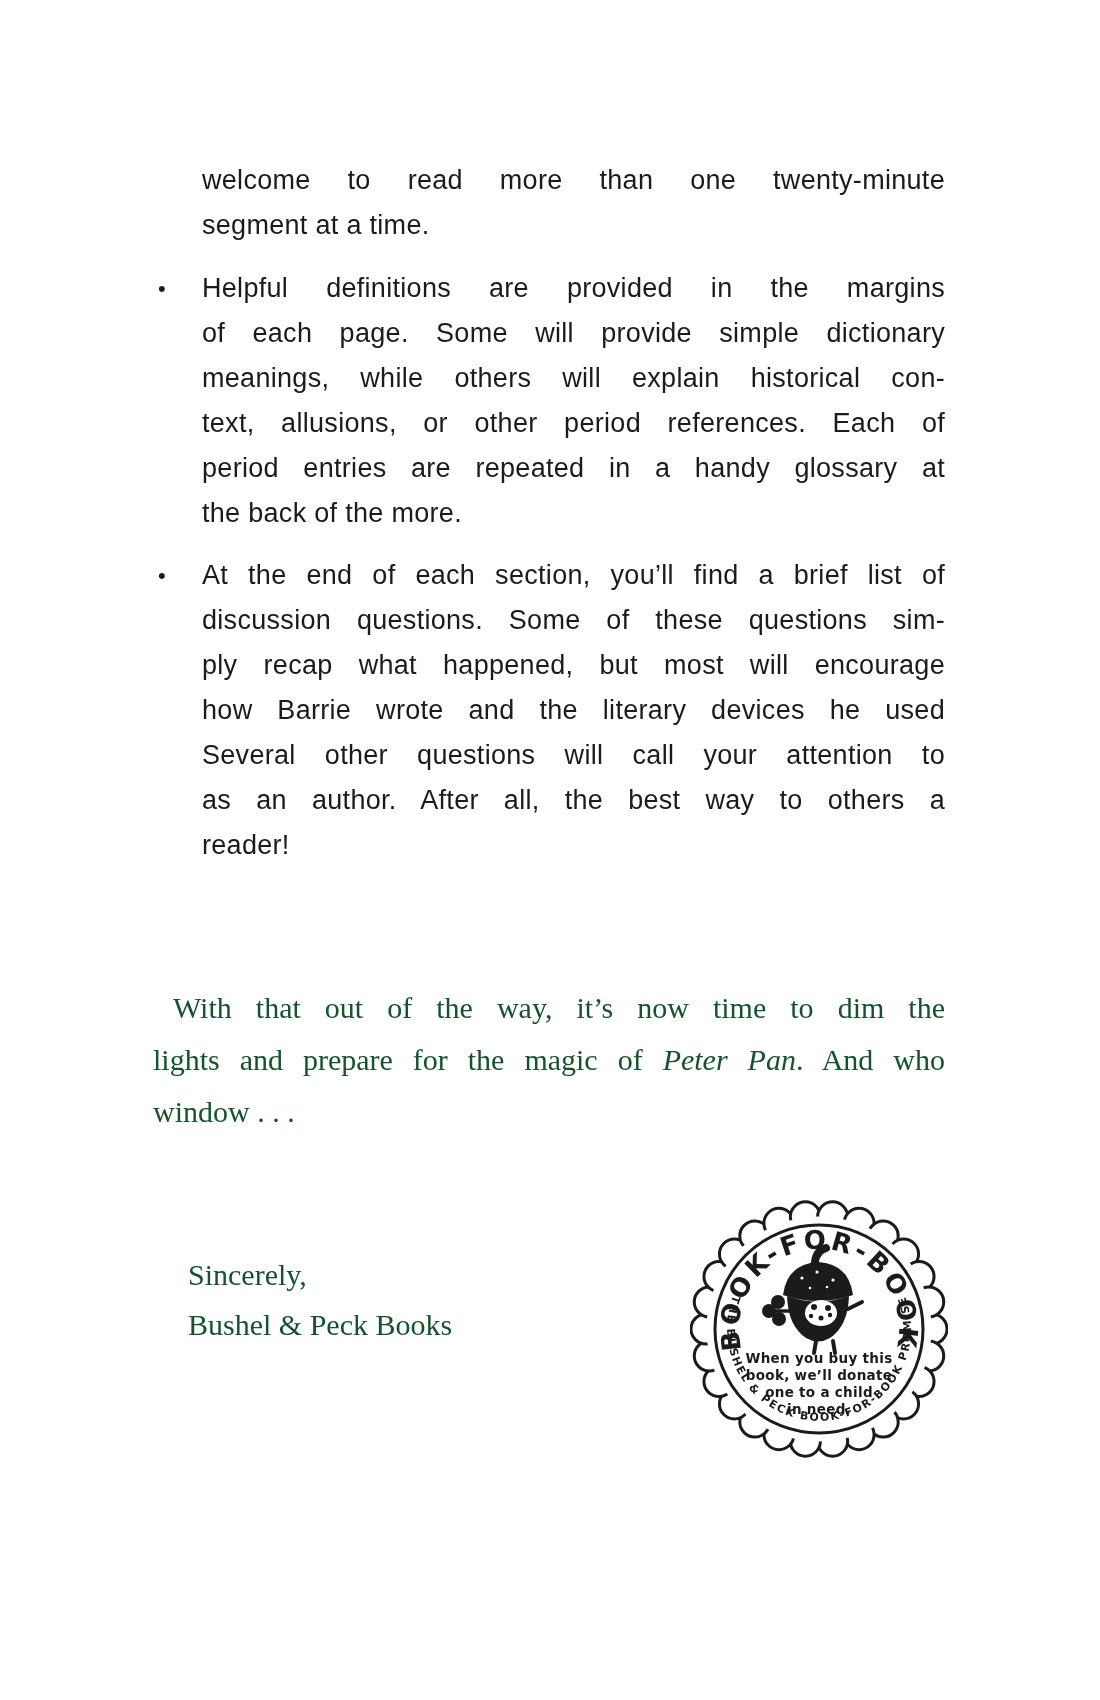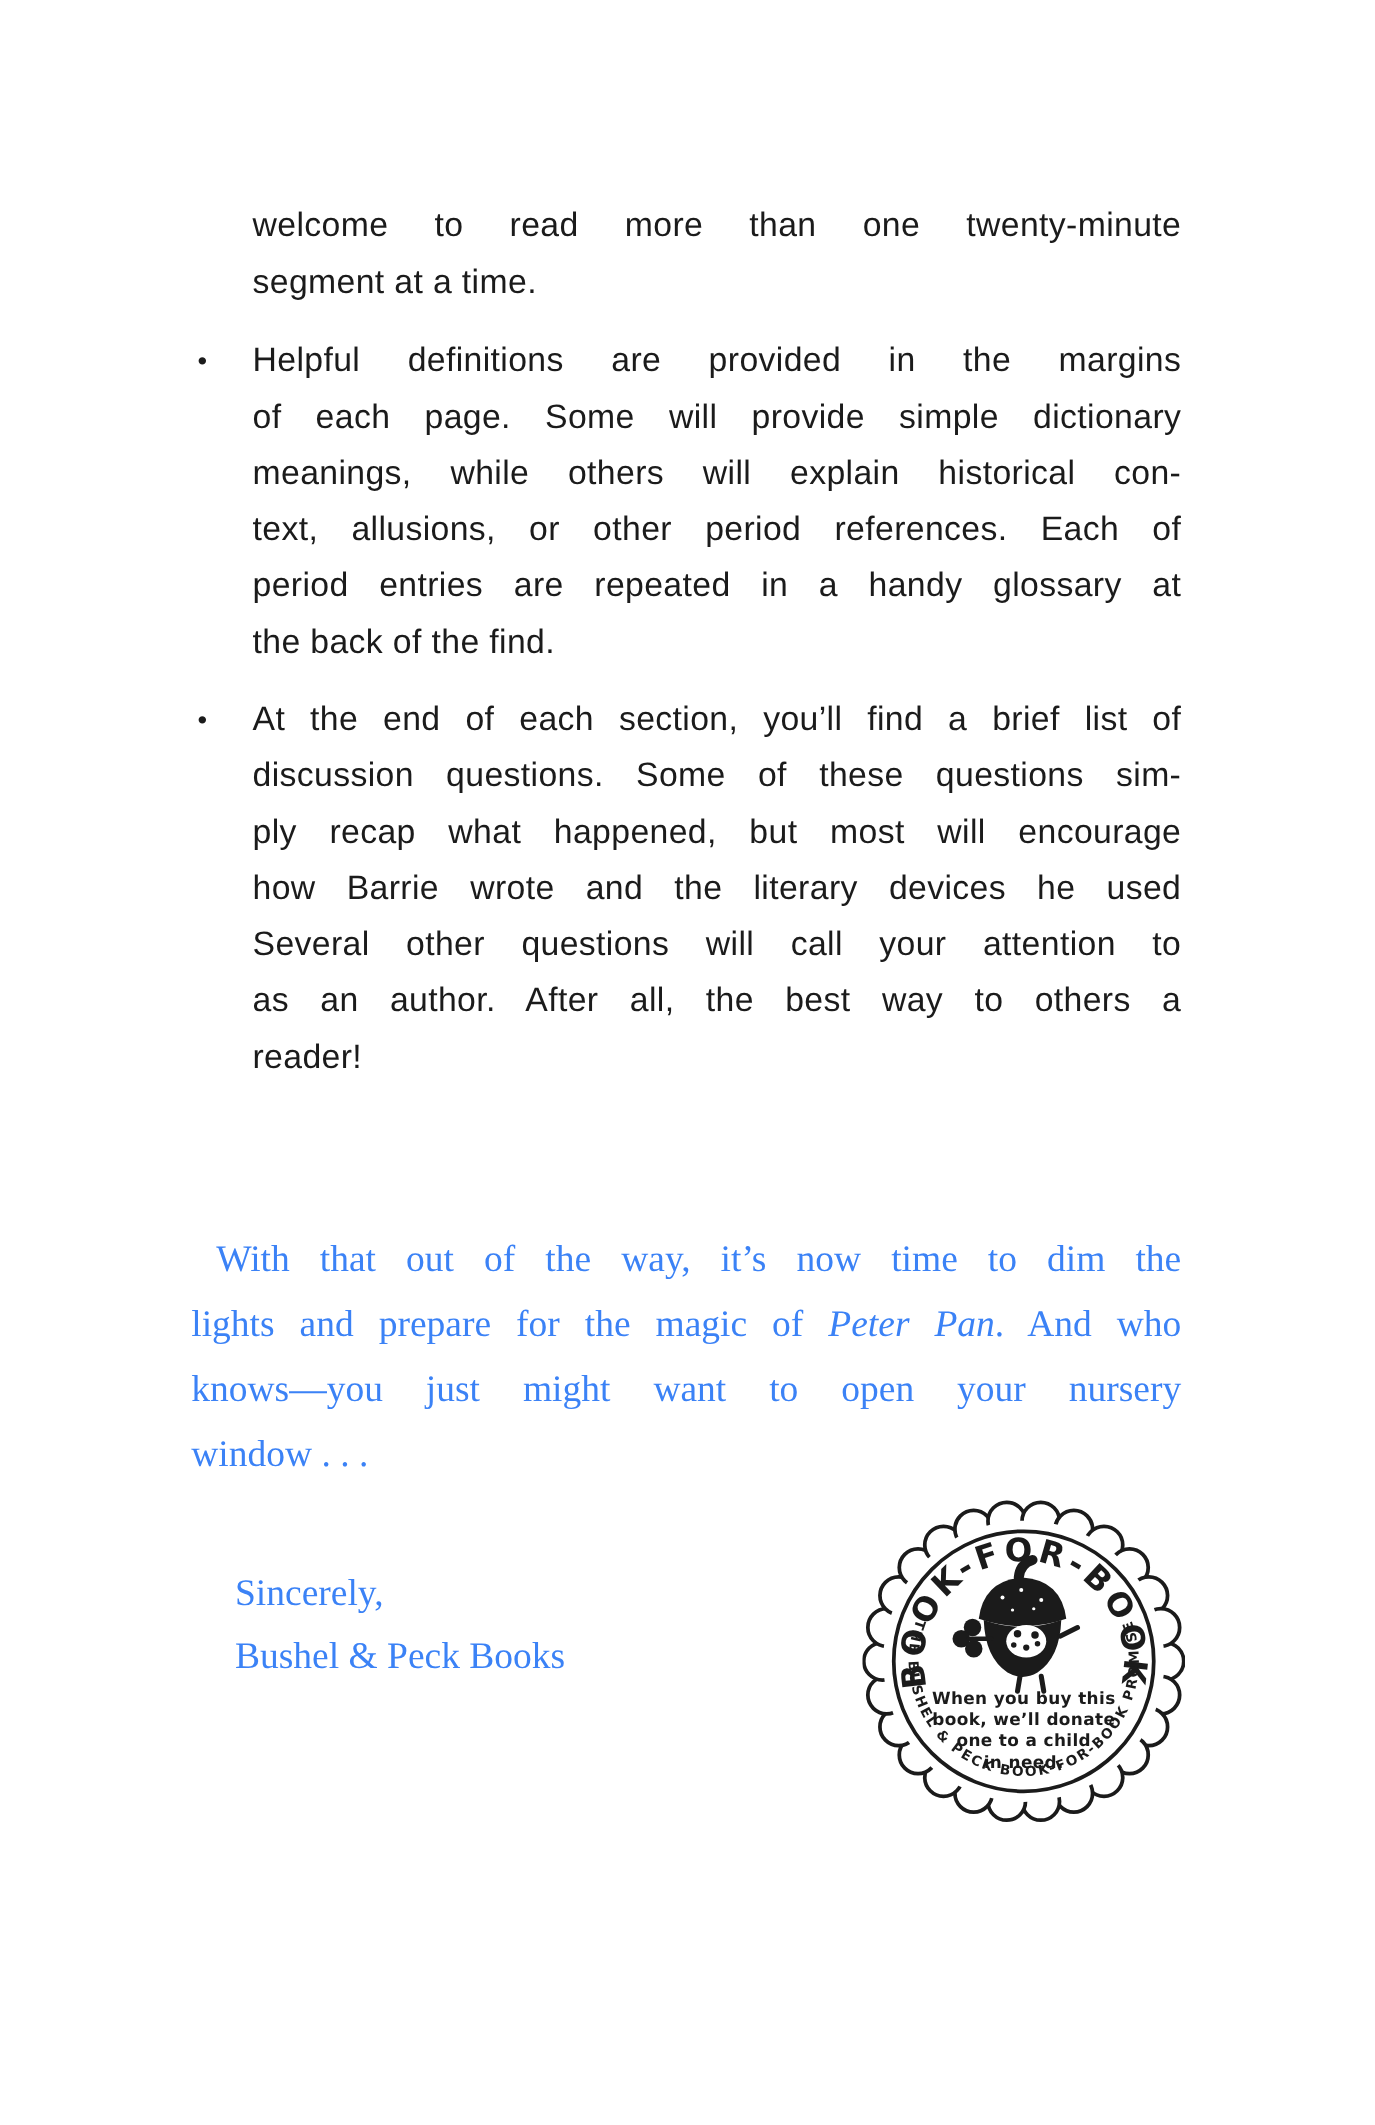--- a/index.html
+++ b/index.html
@@ -16,21 +16,21 @@
     font-family: "Liberation Sans", sans-serif;
     font-size: 27px;
     line-height: 45px;
     letter-spacing: 0.3px;
     color: #1b1b1b;
   }
   .serif {
     font-family: "Liberation Serif", serif;
     font-size: 30px;
     line-height: 52px;
-    color: #3b82f6;
+    color: #14532d;
   }
   
   .tline { text-align: justify; text-align-last: justify; }
   .tline.tlast { text-align-last: left; }
   .jline { text-align: justify; text-align-last: justify; }
   .jlast { text-align-last: left; }
   .indent { text-indent: 20px; }
   .ital { font-style: italic; }
 
   .bullet-row { display: flex; }
@@ -93,21 +93,21 @@
   <div class="abs sans bullet-row bullet-block-1">
     <div class="bullet-marker">
       <span>•</span>
     </div>
     <div class="bullet-lines">
         <div class="tline">Helpful definitions are provided in the margins</div>
         <div class="tline">of each page. Some will provide simple dictionary</div>
         <div class="tline">meanings, while others will explain historical con-</div>
         <div class="tline">text, allusions, or other period references. Each of</div>
         <div class="tline">period entries are repeated in a handy glossary at</div>
-        <div class="tline tlast">the back of the find.</div>
+        <div class="tline tlast">the back of the more.</div>
       </div>
   </div>
 
   <div class="abs sans bullet-row bullet-block-2">
     <div class="bullet-marker">
       <span>•</span>
     </div>
     <div class="bullet-lines">
         <div class="tline">At the end of each section, you’ll find a brief list of</div>
         <div class="tline">discussion questions. Some of these questions sim-</div>
@@ -118,23 +118,20 @@
         <div class="tline tlast">reader!</div>
       </div>
   </div>
 
   <div class="abs serif closing-block">
     <div class="jline indent">
       <span>With that out of the way, it’s now time to dim the</span>
     </div>
     <div class="jline">
       <span>lights and prepare for the magic of </span><span class="ital">Peter Pan</span><span>. And who</span>
-    </div>
-    <div class="jline">
-      <span>knows—you just might want to open your nursery</span>
     </div>
     <div class="jlast">
       <span>window . . .</span>
     </div>
   </div>
 
   <div class="abs serif sig-block">
     <div>Sincerely,</div>
     <div>Bushel &amp; Peck Books</div>
   </div>

